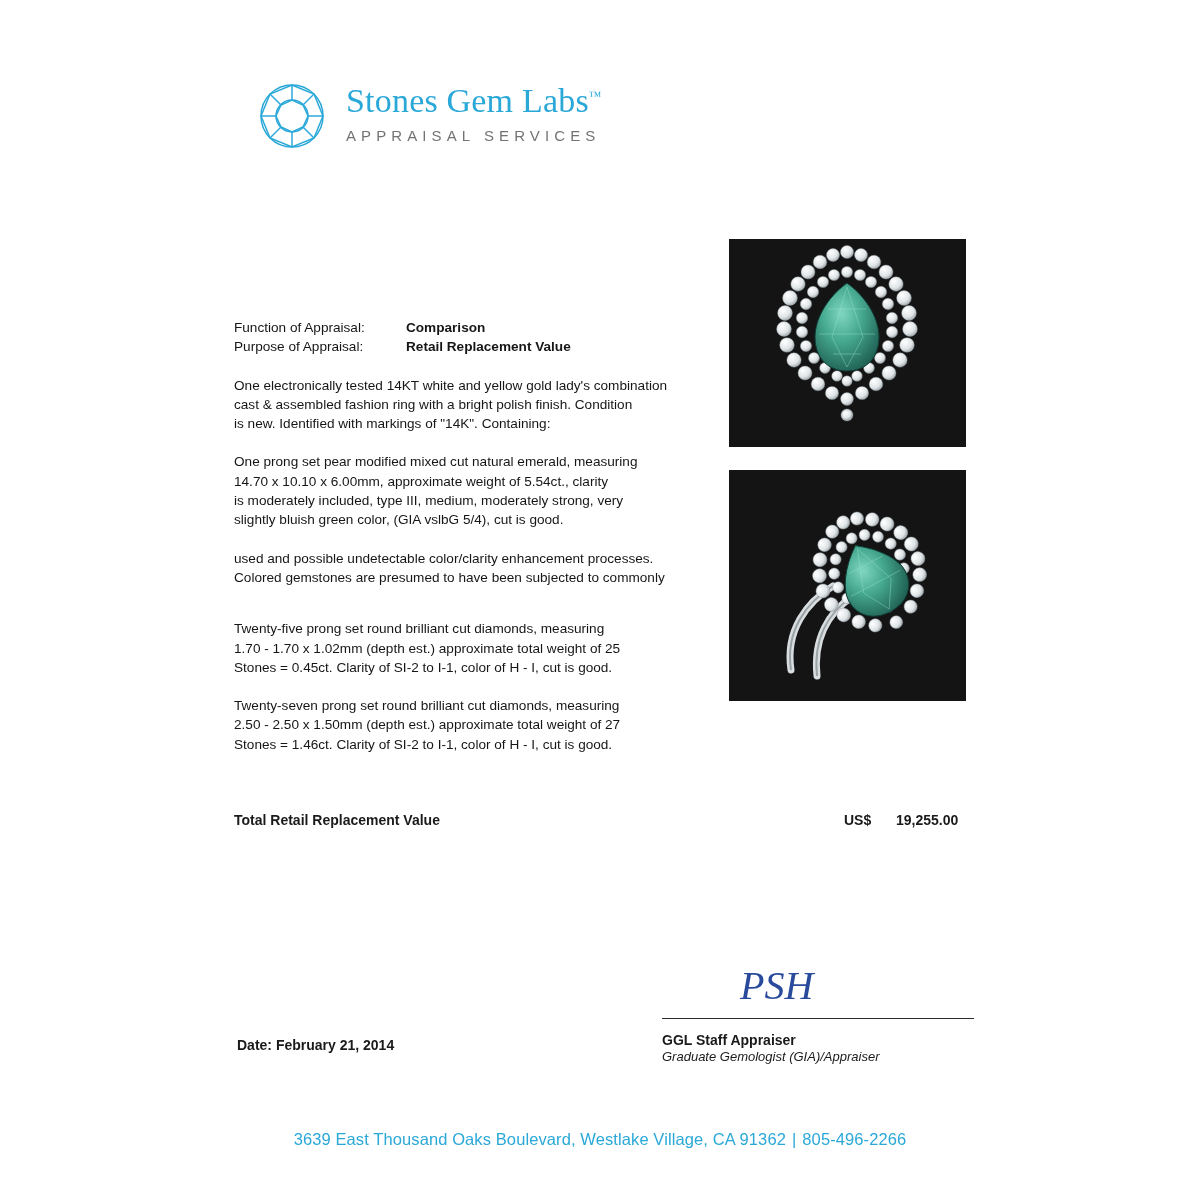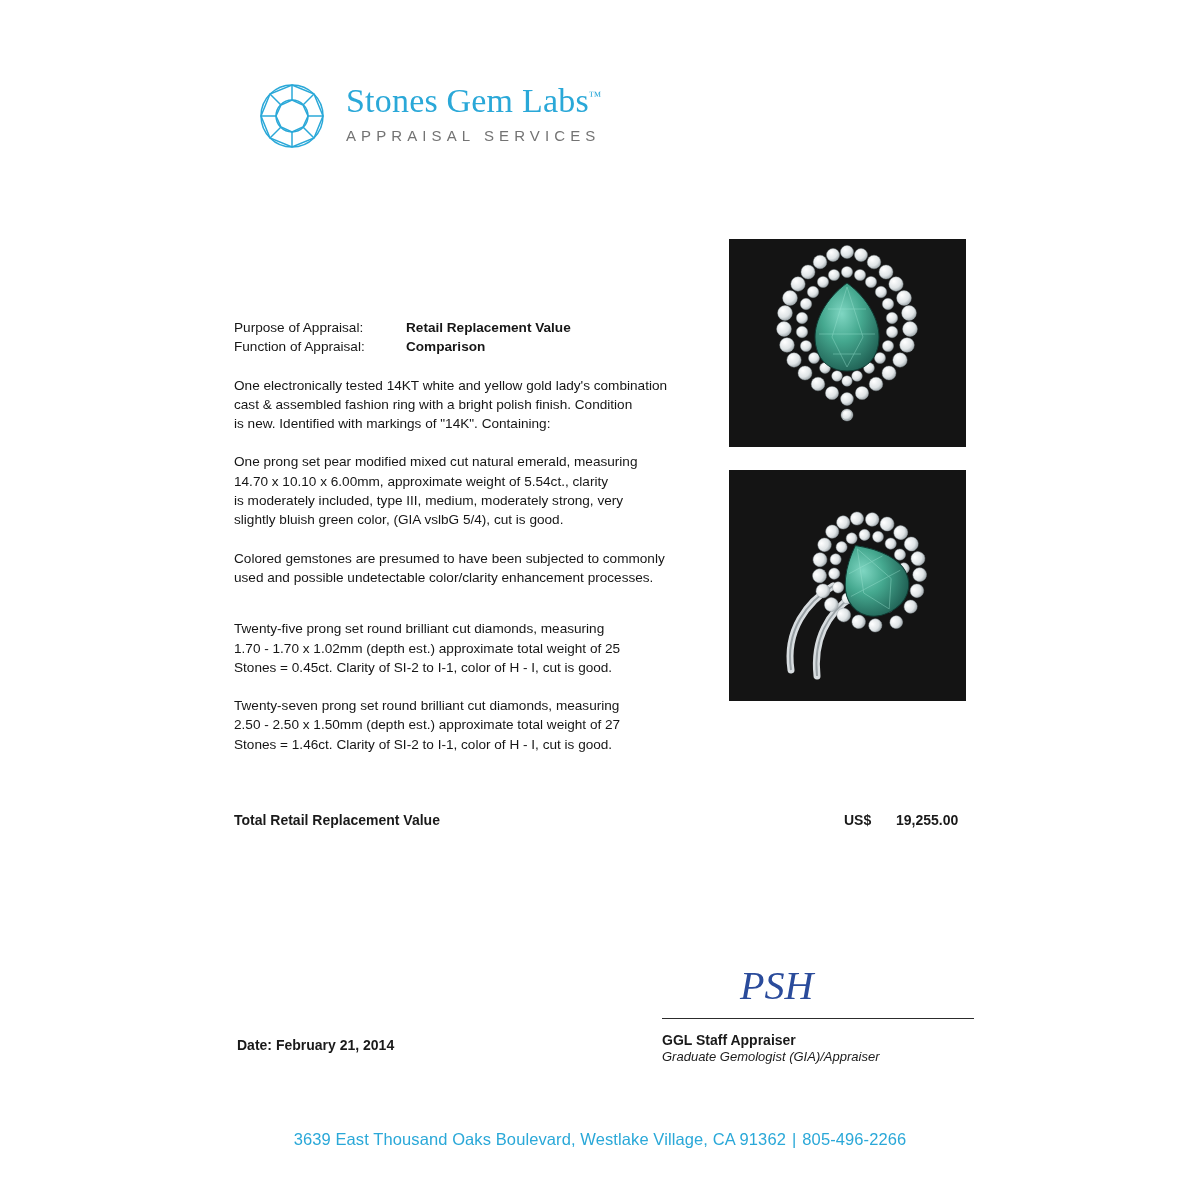--- a/index.html
+++ b/index.html
@@ -203,44 +203,44 @@
     </div>
     <div class="logo-text">
       <div class="logo-title"><span>Stones Gem Labs</span><span class="tm">™</span></div>
       <div class="logo-sub">APPRAISAL SERVICES</div>
     </div>
   </div>
 
   <div class="body-col">
 
     <div class="kv-row">
+      <div class="kv-label">Function of Appraisal:</div>
+      <div class="kv-value">Comparison</div>
+    </div>
+    <div class="kv-row">
       <div class="kv-label">Purpose of Appraisal:</div>
       <div class="kv-value">Retail Replacement Value</div>
-    </div>
-    <div class="kv-row">
-      <div class="kv-label">Function of Appraisal:</div>
-      <div class="kv-value">Comparison</div>
     </div>
 
     <div class="para">
       <div>One electronically tested 14KT white and yellow gold lady's combination</div>
       <div>cast &amp; assembled fashion ring with a bright polish finish. Condition</div>
       <div>is new.   Identified with markings of "14K".  Containing:</div>
     </div>
 
     <div class="para">
       <div>One prong set pear modified mixed cut natural emerald, measuring</div>
       <div>14.70 x 10.10 x 6.00mm,  approximate weight of 5.54ct., clarity</div>
       <div>is moderately included, type III, medium, moderately strong, very</div>
       <div>slightly bluish green color, (GIA vslbG 5/4), cut is good.</div>
     </div>
 
     <div class="para">
+      <div>used and possible undetectable color/clarity enhancement processes.</div>
       <div>Colored gemstones are presumed to have been subjected to commonly</div>
-      <div>used and possible undetectable color/clarity enhancement processes.</div>
     </div>
 
     <div class="para gap-big">
       <div>Twenty-five prong set round brilliant cut diamonds, measuring</div>
       <div>1.70 - 1.70 x 1.02mm (depth est.) approximate total weight of 25</div>
       <div>Stones = 0.45ct.  Clarity of SI-2 to I-1, color of H - I, cut is good.</div>
     </div>
 
     <div class="para">
       <div>Twenty-seven prong set round brilliant cut diamonds, measuring</div>

